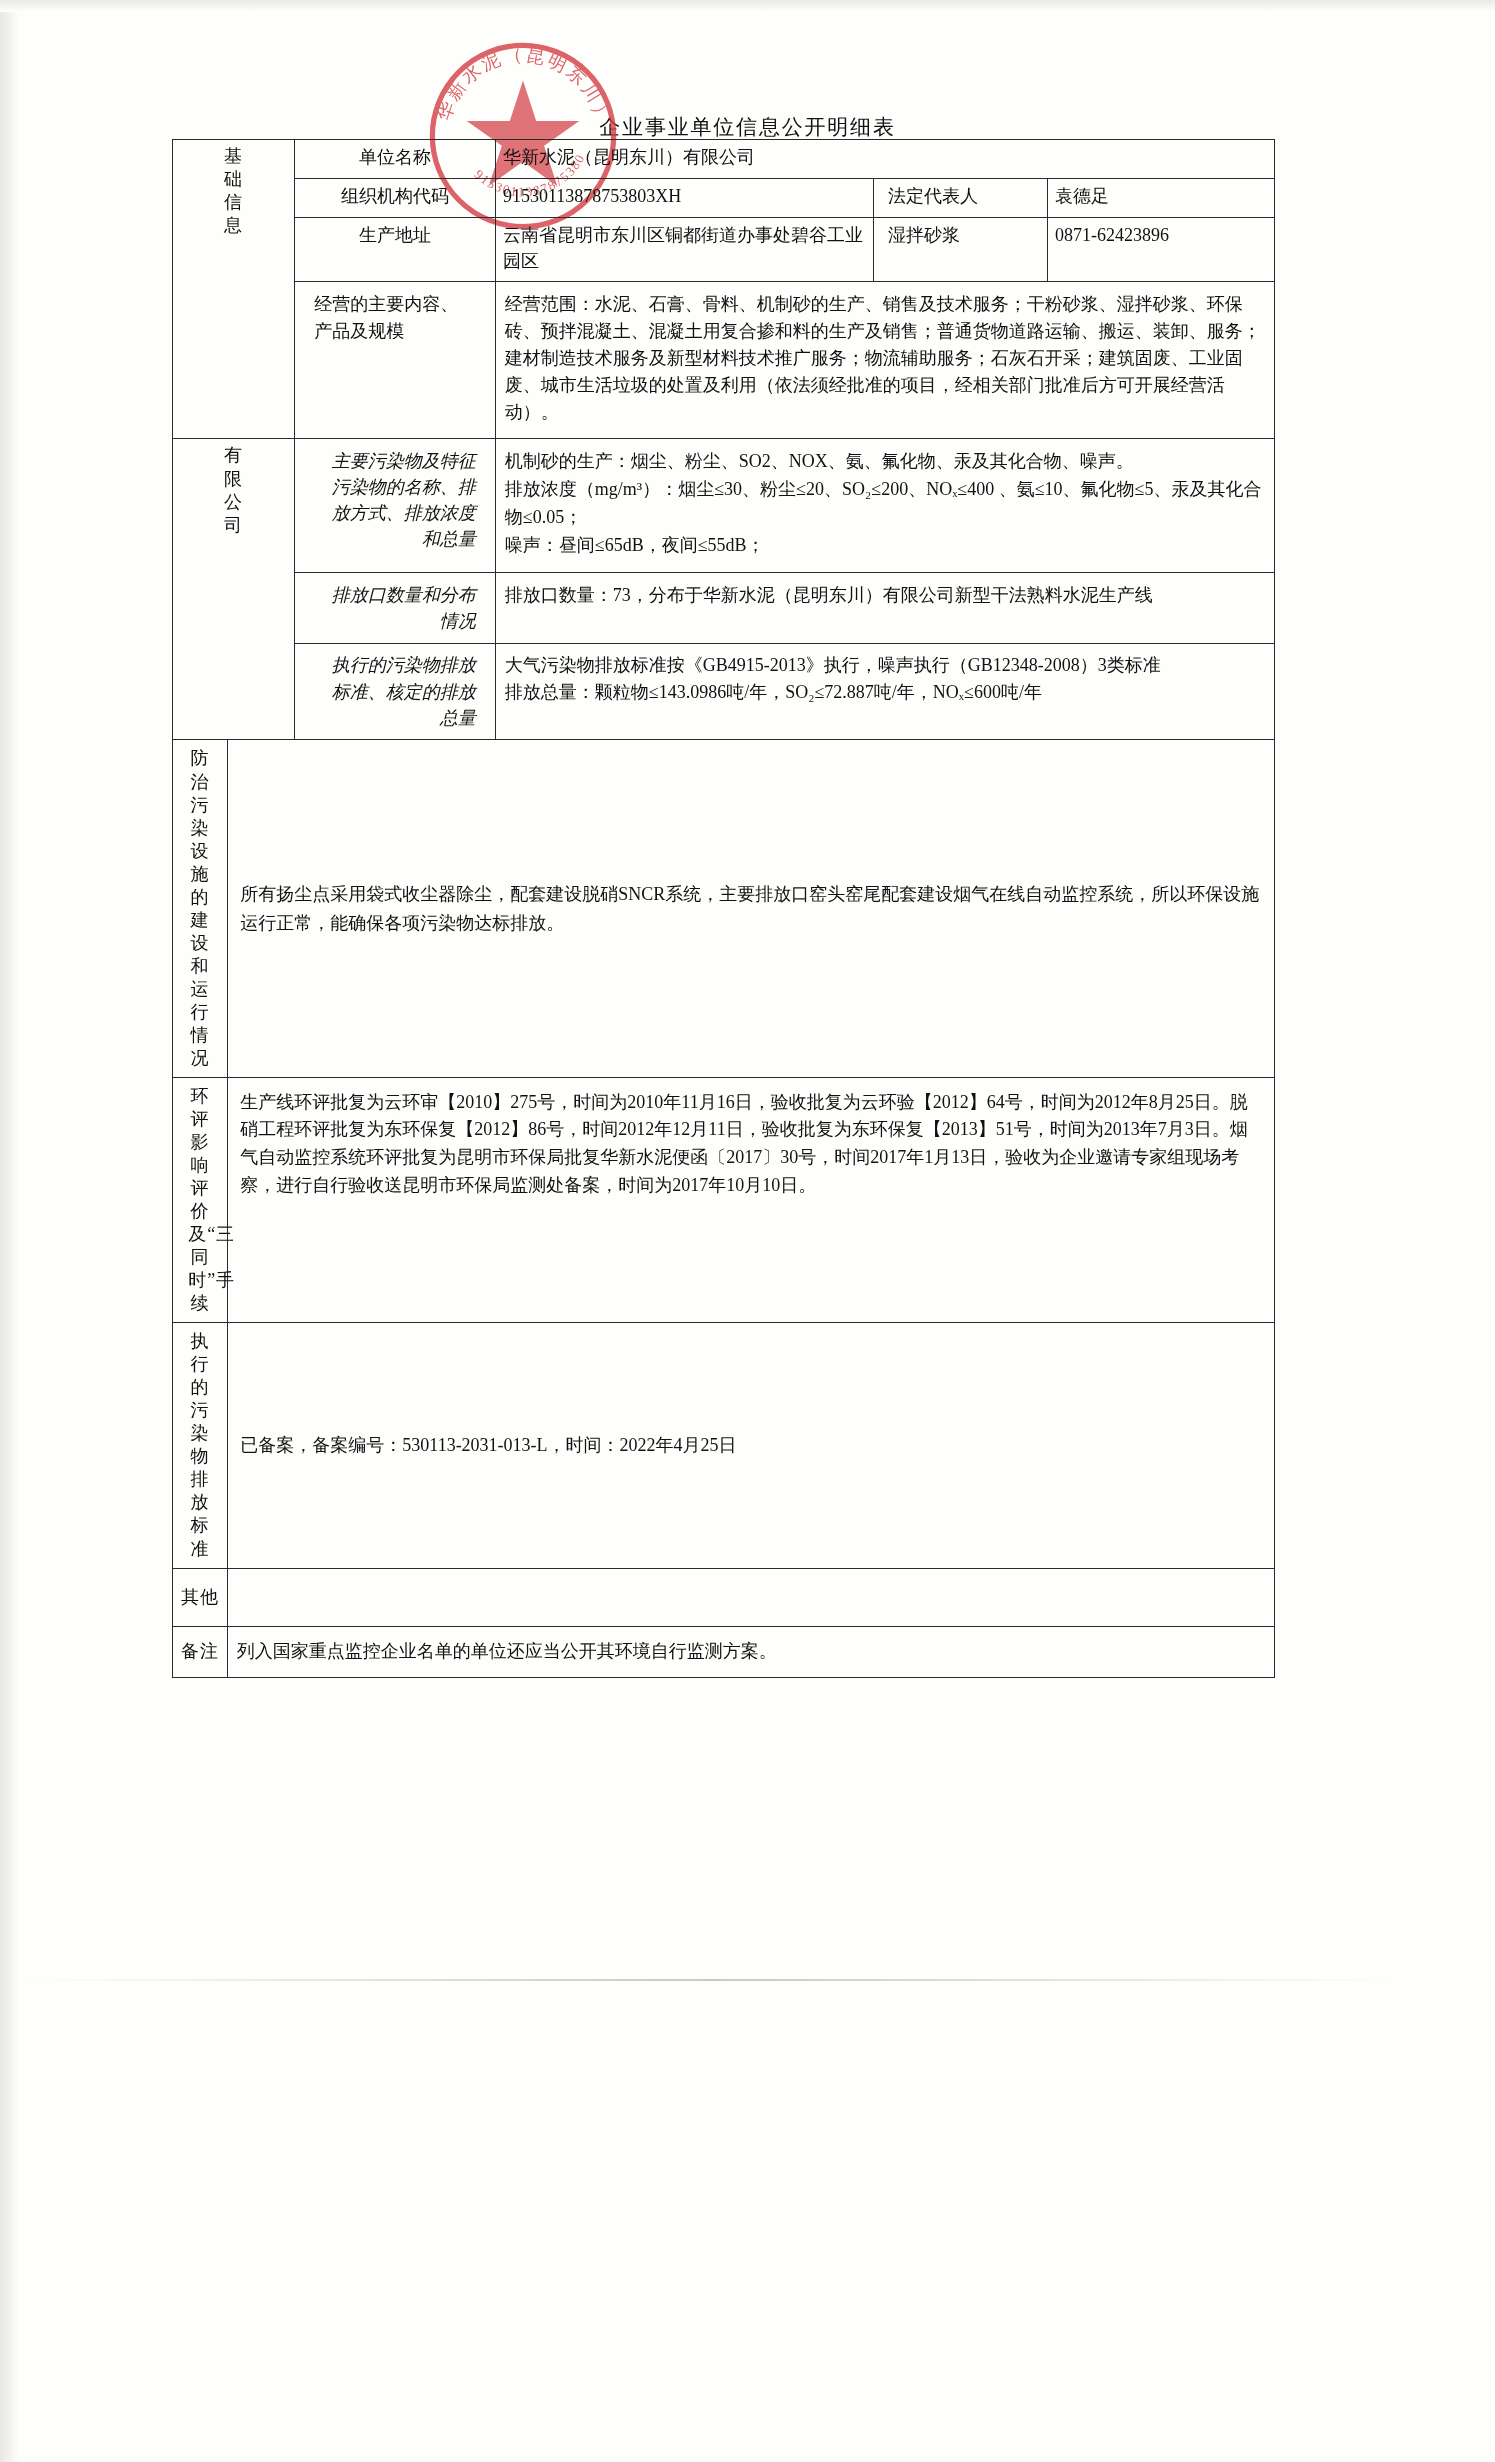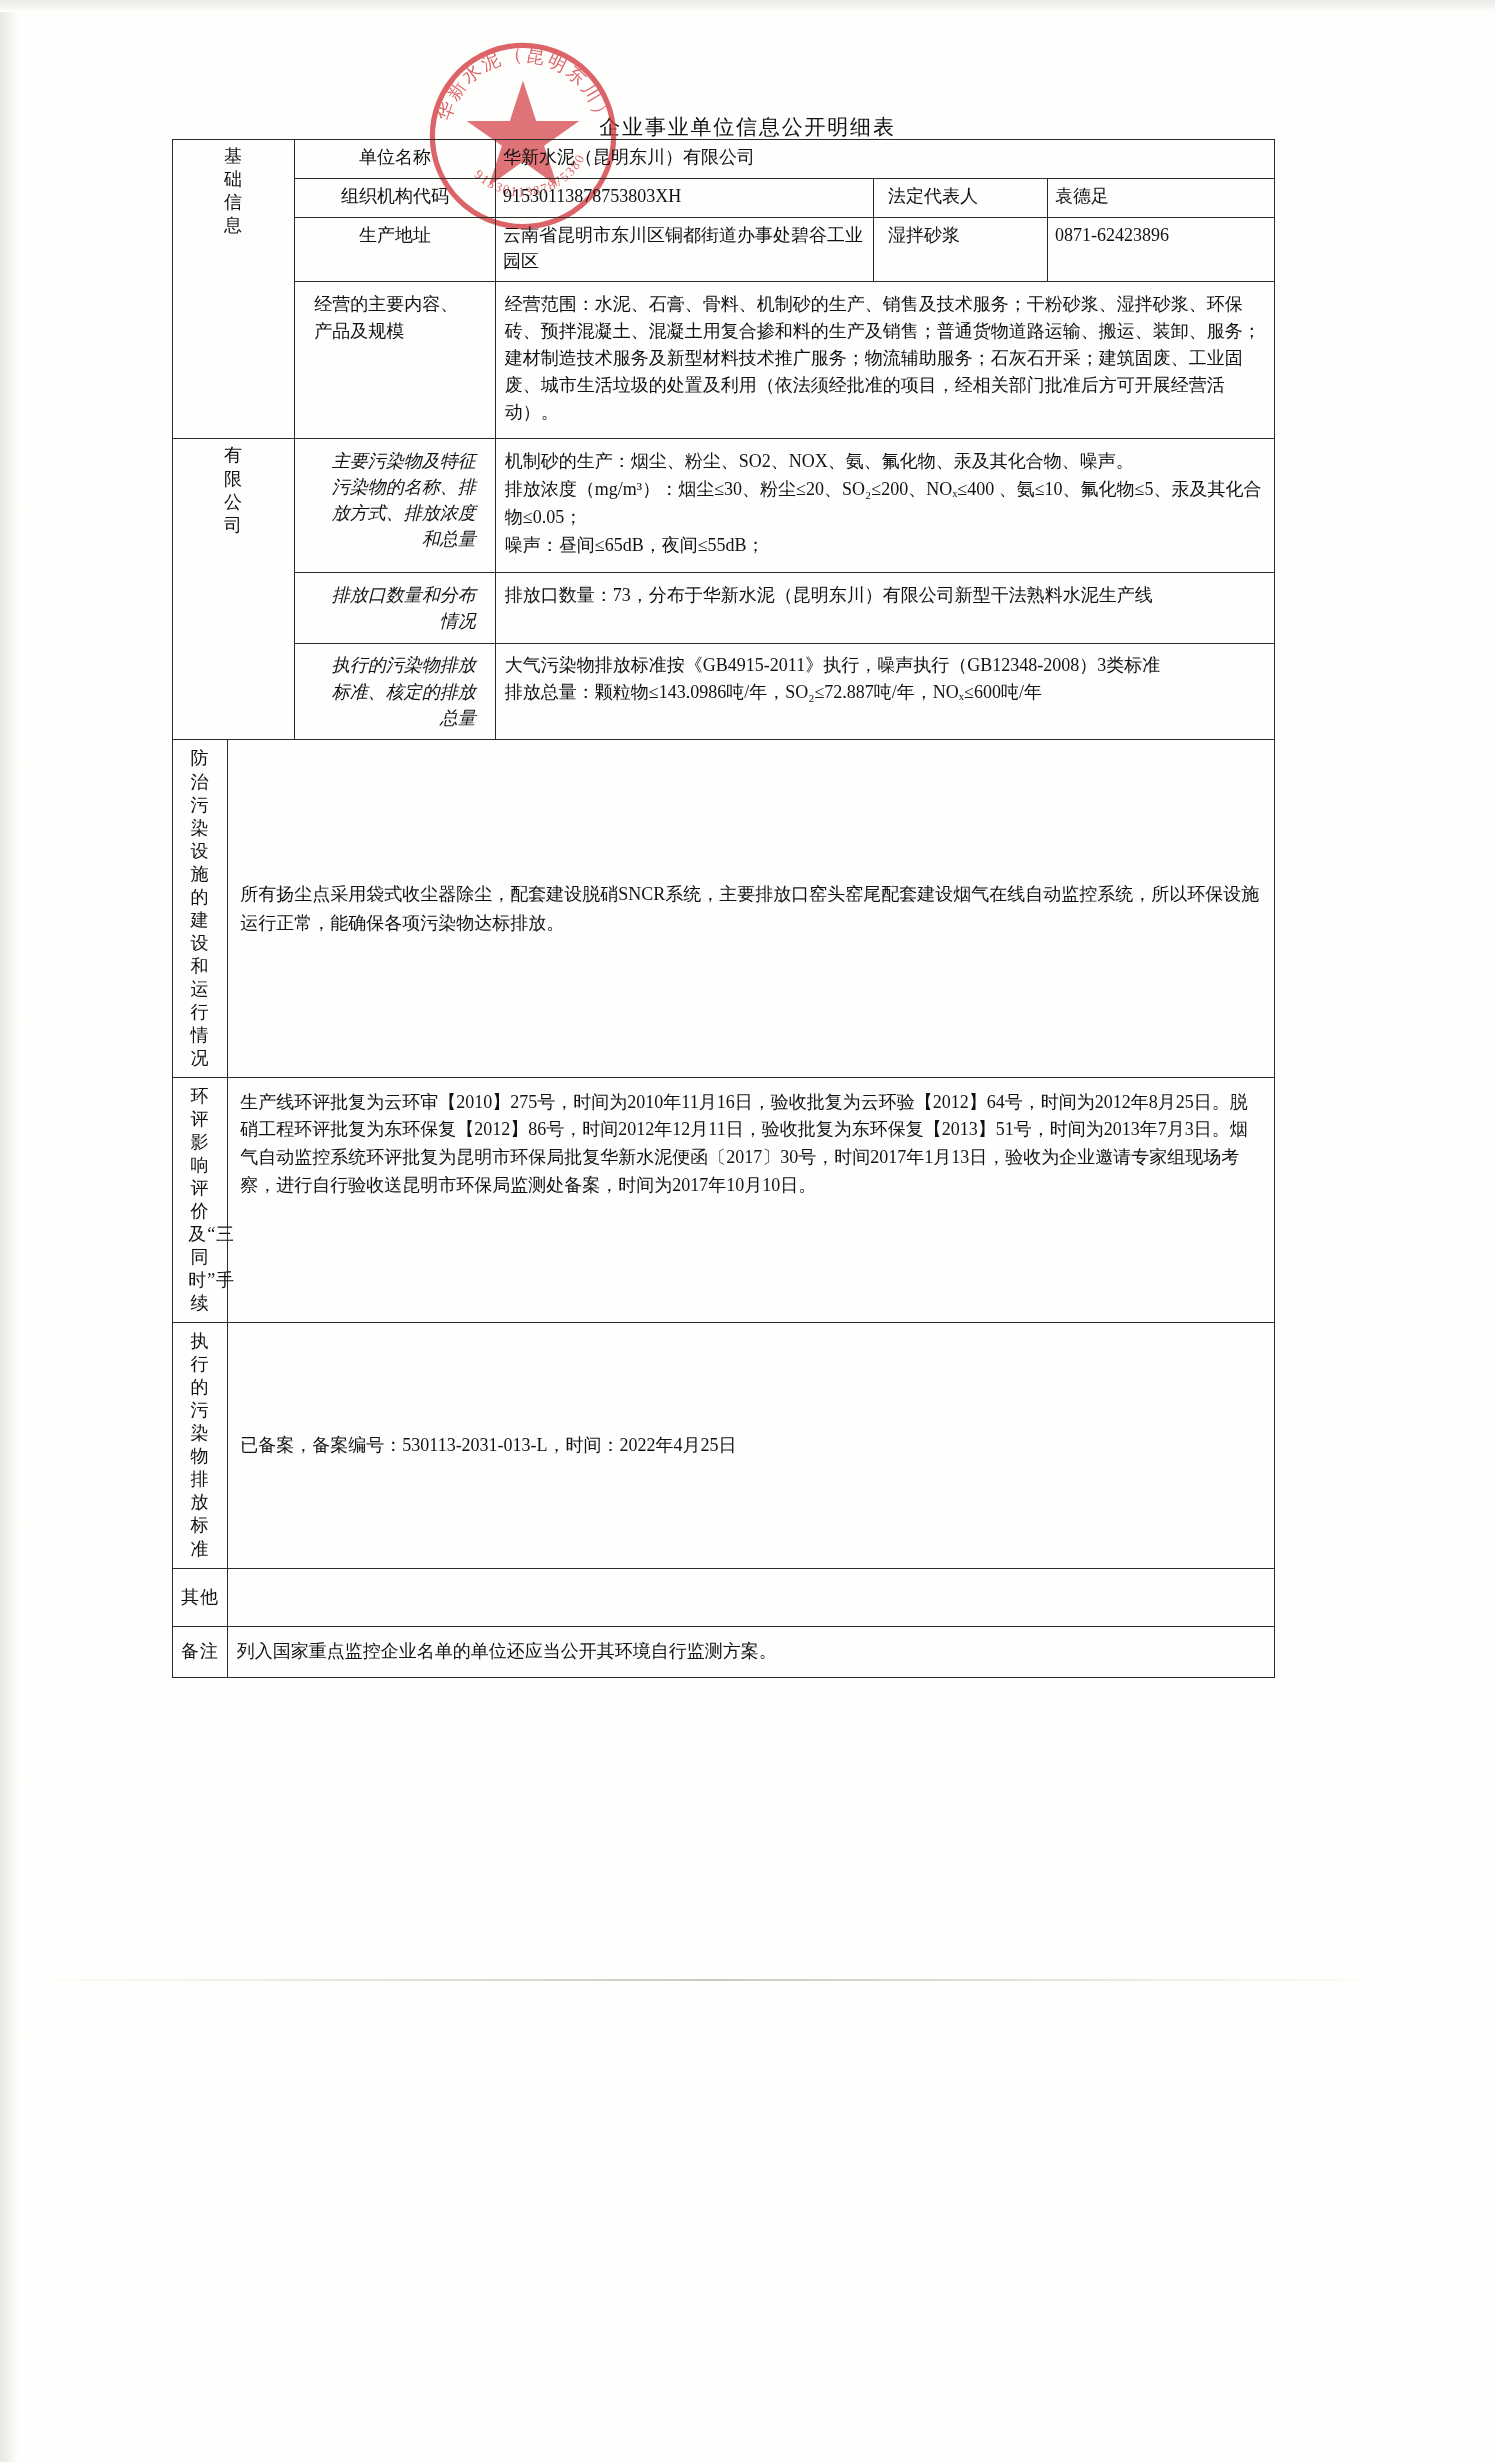--- a/index.html
+++ b/index.html
@@ -179,21 +179,21 @@
         <span class="blk">噪声：昼间≤65dB，夜间≤55dB；</span>
       </td>
     </tr>
     <tr>
       <td class="rlabel tall" style="padding:8.8px 19.3px">排放口数量和分布情况</td>
       <td class="val top" colspan="3" style="padding:8.8px;line-height:1.5">排放口数量：73，分布于华新水泥（昆明东川）有限公司新型干法熟料水泥生产线</td>
     </tr>
     <tr>
       <td class="rlabel tall" style="padding:8.8px 19.3px">执行的污染物排放标准、核定的排放总量</td>
       <td class="val top" colspan="3" style="padding:8.8px;line-height:1.5">
-        <span class="blk">大气污染物排放标准按《GB4915-2011》执行，噪声执行（GB12348-2008）3类标准</span>
+        <span class="blk">大气污染物排放标准按《GB4915-2013》执行，噪声执行（GB12348-2008）3类标准</span>
         <span class="blk">排放总量：颗粒物≤143.0986吨/年，SO₂≤72.887吨/年，NOₓ≤600吨/年</span>
       </td>
     </tr>
 
     <tr>
       <td class="vlabel" style="padding:7px 3.5px">
         <span class="vtext">防治污染设施的建设和运行情况</span>
       </td>
       <td class="val" colspan="5" style="padding:16px 12.3px;line-height:1.6;vertical-align:middle">所有扬尘点采用袋式收尘器除尘，配套建设脱硝SNCR系统，主要排放口窑头窑尾配套建设烟气在线自动监控系统，所以环保设施运行正常，能确保各项污染物达标排放。</td>
     </tr>

